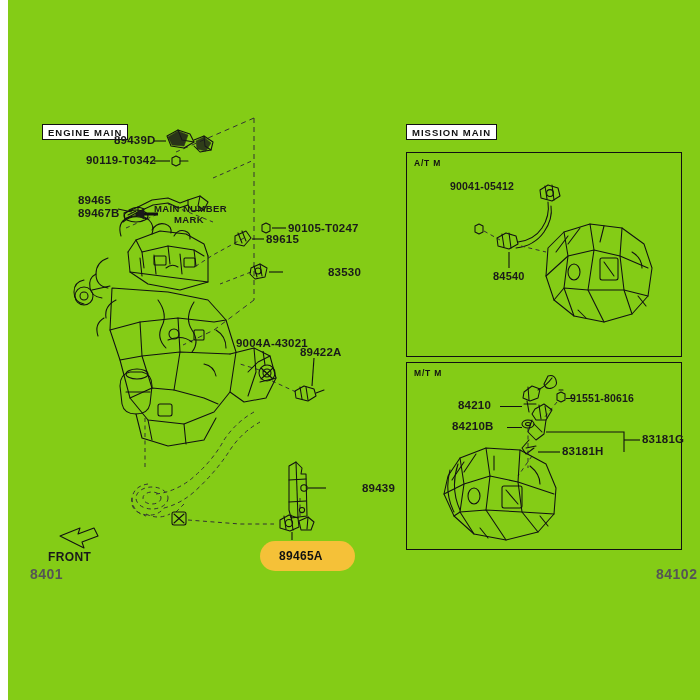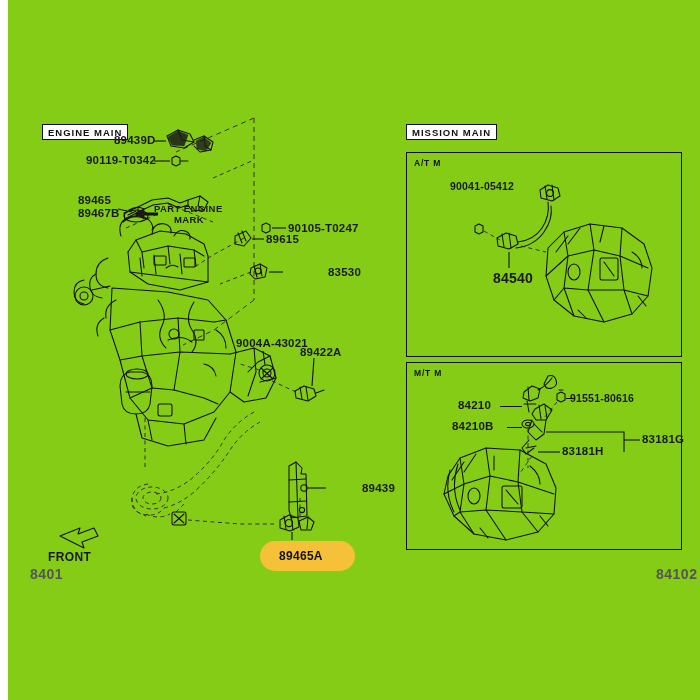--- a/index.html
+++ b/index.html
@@ -327,21 +327,21 @@
   <div class="panel" style="left:398px;top:362px;width:274px;height:186px;"></div>
   <div class="panel-tag" style="left:406px;top:368px;">M/T M</div>
 
   <div class="lbl" style="left:106px;top:134px;">89439D</div>
 
   <div class="lbl" style="left:78px;top:154px;">90119-T0342</div>
 
   <div class="lbl" style="left:70px;top:194px;">89465</div>
   <div class="lbl" style="left:70px;top:207px;">89467B</div>
 
-  <div class="lbl sm" style="left:146px;top:203px;font-size:9.5px;">PART ENGINE</div>
+  <div class="lbl sm" style="left:146px;top:203px;font-size:9.5px;">MAIN NUMBER</div>
   <div class="lbl sm" style="left:166px;top:214px;font-size:9.5px;">MARK</div>
 
   <div class="lbl" style="left:280px;top:222px;">90105-T0247</div>
 
   <div class="lbl" style="left:258px;top:233px;">89615</div>
 
   <div class="lbl" style="left:277px;top:266px;padding-left:43px;">83530</div>
 
   <div class="lbl" style="left:228px;top:337px;">9004A-43021</div>
 
@@ -349,21 +349,21 @@
 
   <div class="lbl" style="left:320px;top:482px;padding-left:34px;">89439</div>
 
   <div class="hl" style="left:252px;top:541px;width:95px;height:30px;"></div>
   <div class="hl-text" style="left:271px;top:549px;">89465A</div>
 
   <div class="lbl sm" style="left:40px;top:550px;">FRONT</div>
 
   <div class="lbl" style="left:442px;top:180px;font-size:10.5px;">90041-05412</div>
 
-  <div class="lbl" style="left:485px;top:270px;font-size:14px;">84540</div>
+  <div class="lbl" style="left:485px;top:270px;font-size:11px;">84540</div>
 
   <div class="lbl" style="left:450px;top:399px;">84210</div>
 
   <div style="position:absolute;left:492px;top:406px;width:22px;height:1.3px;background:#111;"></div>
 
   <div class="lbl" style="left:444px;top:420px;">84210B</div>
   <div style="position:absolute;left:499px;top:427px;width:15px;height:1.3px;background:#111;"></div>
 
   <div class="lbl" style="left:562px;top:392px;font-size:10.5px;">91551-80616</div>
   <div style="position:absolute;left:558px;top:398px;width:8px;height:1.3px;background:#111;"></div>

